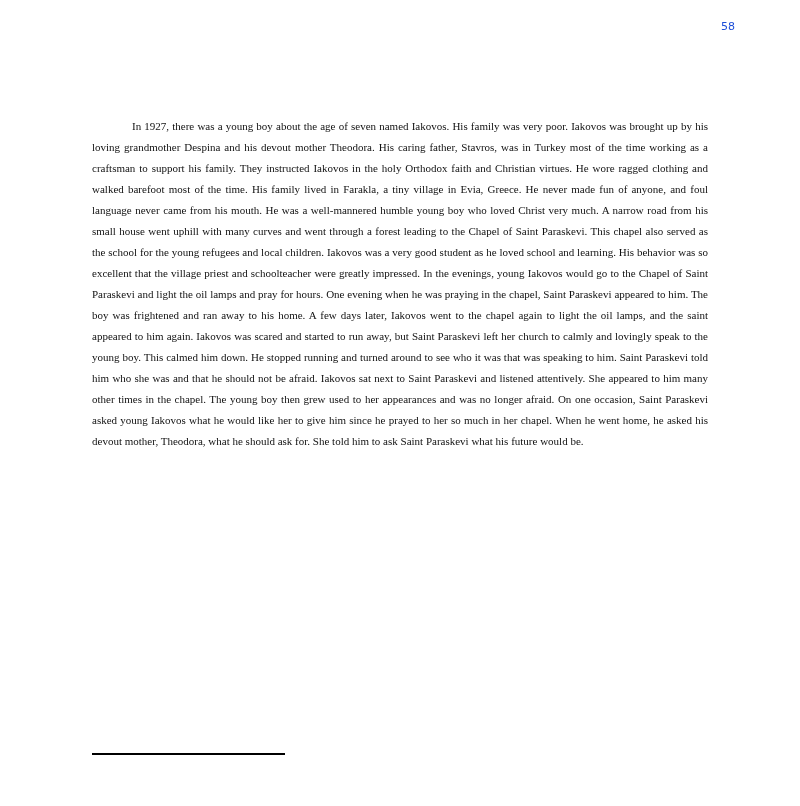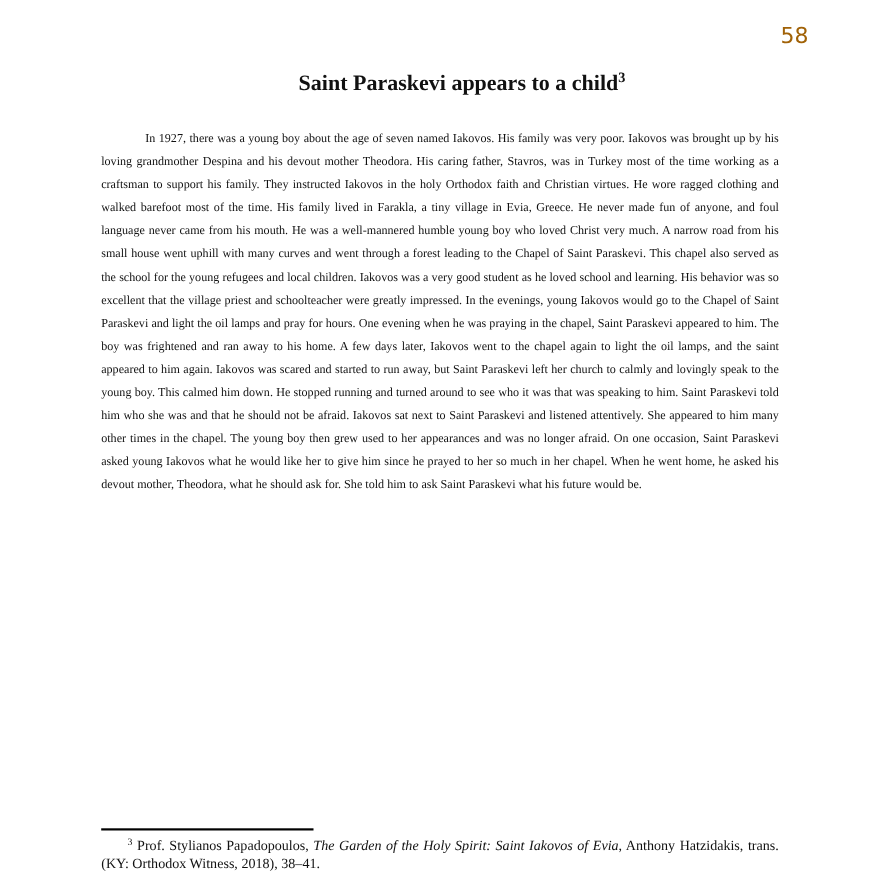--- a/index.html
+++ b/index.html
@@ -10,22 +10,22 @@
       background: #ffffff;
       color: #111111;
       font-family: "Liberation Serif", "DejaVu Serif", serif;
       overflow: hidden;
     }
     .page-number {
       position: absolute;
       top: 20px;
       right: 65px;
       font-family: "DejaVu Sans", "Liberation Sans", sans-serif;
-      font-size: 20px;
-      color: #a16207;
+      font-size: 11px;
+      color: #1d4ed8;
     }
     .doc-title {
       position: absolute;
       top: 64px;
       left: 92px;
       width: 616px;
       text-align: center;
       text-indent: 40px;   
       font-size: 20px;
       line-height: 24px;
@@ -67,24 +67,22 @@
     .footnote-text sup { font-size: 9px; }
     .italic { font-style: italic; }
   </style>
 </head>
 <body>
 
 <div class="page">
 
   <div class="page-number">58</div>
 
-  <h1 class="doc-title"><span>Saint Paraskevi appears to a child</span><sup>3</sup></h1>
 
   <div class="body-text">
     <p>In 1927, there was a young boy about the age of seven named Iakovos. His family was very poor. Iakovos was brought up by his loving grandmother Despina and his devout mother Theodora. His caring father, Stavros, was in Turkey most of the time working as a craftsman to support his family. They instructed Iakovos in the holy Orthodox faith and Christian virtues. He wore ragged clothing and walked barefoot most of the time. His family lived in Farakla, a tiny village in Evia, Greece. He never made fun of anyone, and foul language never came from his mouth. He was a well-mannered humble young boy who loved Christ very much. A narrow road from his small house went uphill with many curves and went through a forest leading to the Chapel of Saint Paraskevi. This chapel also served as the school for the young refugees and local children. Iakovos was a very good student as he loved school and learning. His behavior was so excellent that the village priest and schoolteacher were greatly impressed. In the evenings, young Iakovos would go to the Chapel of Saint Paraskevi and light the oil lamps and pray for hours. One evening when he was praying in the chapel, Saint Paraskevi appeared to him. The boy was frightened and ran away to his home. A few days later, Iakovos went to the chapel again to light the oil lamps, and the saint appeared to him again. Iakovos was scared and started to run away, but Saint Paraskevi left her church to calmly and lovingly speak to the young boy. This calmed him down. He stopped running and turned around to see who it was that was speaking to him. Saint Paraskevi told him who she was and that he should not be afraid. Iakovos sat next to Saint Paraskevi and listened attentively. She appeared to him many other times in the chapel. The young boy then grew used to her appearances and was no longer afraid. On one occasion, Saint Paraskevi asked young Iakovos what he would like her to give him since he prayed to her so much in her chapel. When he went home, he asked his devout mother, Theodora, what he should ask for. She told him to ask Saint Paraskevi what his future would be.</p>
   </div>
 
   <div class="footnote-area">
     <hr class="footnote-rule">
-    <p class="footnote-text"><sup>3</sup><span> Prof. Stylianos Papadopoulos, </span><span class="italic">The Garden of the Holy Spirit: Saint Iakovos of Evia</span><span>, Anthony Hatzidakis, trans. (KY: Orthodox Witness, 2018), 38–41.</span></p>
   </div>
 
 </div>
 
 </body></html>

